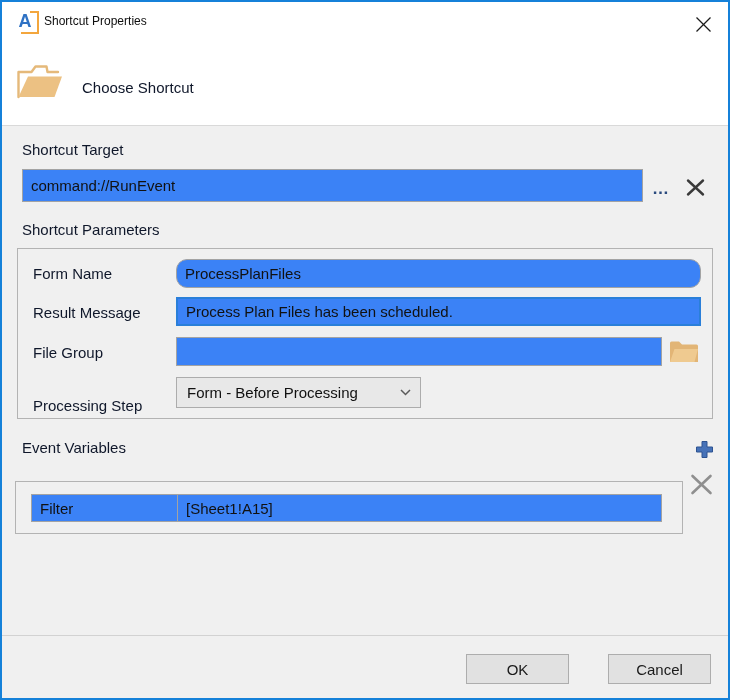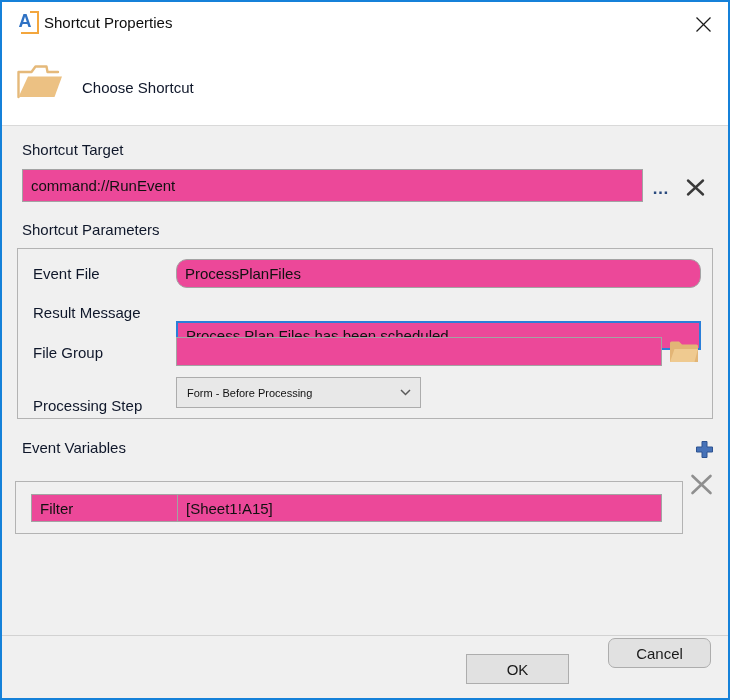--- a/index.html
+++ b/index.html
@@ -9,64 +9,64 @@
     font-family:"Liberation Sans",sans-serif;color:#1a1a1a;
   }
   .abs{position:absolute;}
   
   .logo{left:12px;top:9px;width:26px;height:24px;}
   .logo-bracket{position:absolute;left:7px;top:0;width:16px;height:21px;
     border-right:2px solid #f3a63d;border-bottom:2px solid #f3a63d;}
   .logo-bracket::before{content:"";position:absolute;top:0;right:0;width:7px;height:2px;background:#f3a63d;}
   .logo-letter{position:absolute;left:0;top:0;width:22px;text-align:center;
     font-weight:700;font-size:18px;line-height:21px;color:#2f72c4;}
-  .title{left:42px;top:12px;font-size:15px;color:#0d0d0d;}
+  .title{left:42px;top:12px;font-size:12px;color:#0d0d0d;}
   .close-btn{left:688px;top:9px;width:26px;height:26px;display:flex;align-items:center;justify-content:center;cursor:pointer;}
   
   .hdr-folder{left:14px;top:61px;}
   .hdr-title{left:80px;top:77px;font-size:15px;color:#111;}
   .body-panel{left:0;right:0;top:123px;bottom:0;background:#f0f0f0;border-top:1px solid #d9d9d9;}
   
   .lbl{font-size:15px;color:#0f172a;white-space:nowrap;}
-  .inp{box-sizing:border-box;border:1px solid #a3a3a3;background:#ec4899;
+  .inp{box-sizing:border-box;border:1px solid #a3a3a3;background:#3b82f6;
     font-family:"Liberation Sans",sans-serif;font-size:15px;color:#111;
     padding:0 8px;outline:none;}
-  .inp.focused{border:2px solid #2a7fd9;margin-top:24px;}
+  .inp.focused{border:2px solid #2a7fd9;}
   .groupbox{box-sizing:border-box;border:1px solid #b3b3b3;background:transparent;}
   .iconbtn{display:flex;align-items:center;justify-content:center;cursor:pointer;}
   
   .lbl-target{left:20px;top:139px;}
   .inp-target{left:20px;top:167px;width:621px;height:33px;}
   .browse-btn{left:646px;top:168px;width:26px;height:30px;align-items:flex-end;
     color:#2a4a7e;font-weight:700;font-size:17px;letter-spacing:1px;line-height:22px;}
   .clear-target-btn{left:679px;top:172px;width:28px;height:26px;}
   
   .lbl-params{left:20px;top:219px;}
   .box-params{left:15px;top:246px;width:696px;height:171px;}
   .box-params .row-lbl{position:absolute;left:15px;}
   .box-params .row-inp{position:absolute;left:158px;width:525px;height:29px;}
   .combo{position:absolute;left:158px;width:245px;height:31px;box-sizing:border-box;
     background:#e8e8e8;border:1px solid #acacac;display:flex;align-items:center;cursor:pointer;}
-  .combo-text{flex:1;padding-left:10px;font-size:11px;color:#111;white-space:nowrap;}
+  .combo-text{flex:1;padding-left:10px;font-size:15px;color:#111;white-space:nowrap;}
   .combo-chevron{padding-right:9px;display:flex;align-items:center;}
   .folder-btn{position:absolute;left:650px;top:89px;width:32px;height:27px;}
   
   .lbl-vars{left:20px;top:437px;}
   .add-var-btn{left:691px;top:436px;width:22px;height:22px;}
   .box-vars{left:13px;top:461px;width:668px;height:53px;margin-top:18px;}
   .inp-var-name{position:absolute;left:15px;top:12px;width:148px;height:28px;}
   .inp-var-value{position:absolute;left:161px;top:12px;width:485px;height:28px;}
   .remove-var-btn{left:684px;top:467px;width:30px;height:30px;}
   
   .footer-divider{left:0;right:0;top:633px;height:1px;background:#d2d2d2;}
   .btn{box-sizing:border-box;background:#e1e1e1;border:1px solid #adadad;
     display:flex;align-items:center;justify-content:center;
     font-size:15px;color:#1a1a1a;cursor:pointer;}
   .ok-btn{left:464px;top:652px;width:103px;height:30px;}
-  .cancel-btn{left:606px;top:636px;width:103px;height:30px;border-radius:7px;}
+  .cancel-btn{left:606px;top:652px;width:103px;height:30px;}
 </style>
 </head>
 <body>
 
 <div class="dialog">
 
   <div class="abs logo">
     <div class="logo-bracket"></div>
     <div class="logo-letter">A</div>
   </div>
@@ -93,21 +93,21 @@
   <div class="abs iconbtn browse-btn">…</div>
   <div class="abs iconbtn clear-target-btn">
     <svg width="19" height="19" viewBox="0 0 19 19">
       <line x1="2" y1="2.5" x2="17" y2="16.5" stroke="#3a3a3a" stroke-width="2.4" stroke-linecap="round"></line>
       <line x1="17" y1="2.5" x2="2" y2="16.5" stroke="#3a3a3a" stroke-width="2.4" stroke-linecap="round"></line>
     </svg>
   </div>
 
   <div class="abs lbl lbl-params">Shortcut Parameters</div>
   <div class="abs groupbox box-params">
-    <div class="lbl row-lbl" style="top:16px;">Event File</div>
+    <div class="lbl row-lbl" style="top:16px;">Form Name</div>
     <input class="inp row-inp" style="top: 10px; border-radius: 11px;" type="text" value="ProcessPlanFiles">
 
     <div class="lbl row-lbl" style="top:55px;">Result Message</div>
     <input class="inp focused row-inp" style="top: 48px;" type="text" value="Process Plan Files has been scheduled.">
 
     <div class="lbl row-lbl" style="top:95px;">File Group</div>
     <input class="inp row-inp" style="top: 88px; width: 486px;" type="text" value="">
     <div class="iconbtn folder-btn">
       <svg width="30" height="25" viewBox="0 0 30 25">
         <path d="M1 23 V4 Q1 2.5 2.5 2.5 H10 L13 5.5 H27.5 Q29 5.5 29 7 V23 Z" fill="#e2b576"></path>

